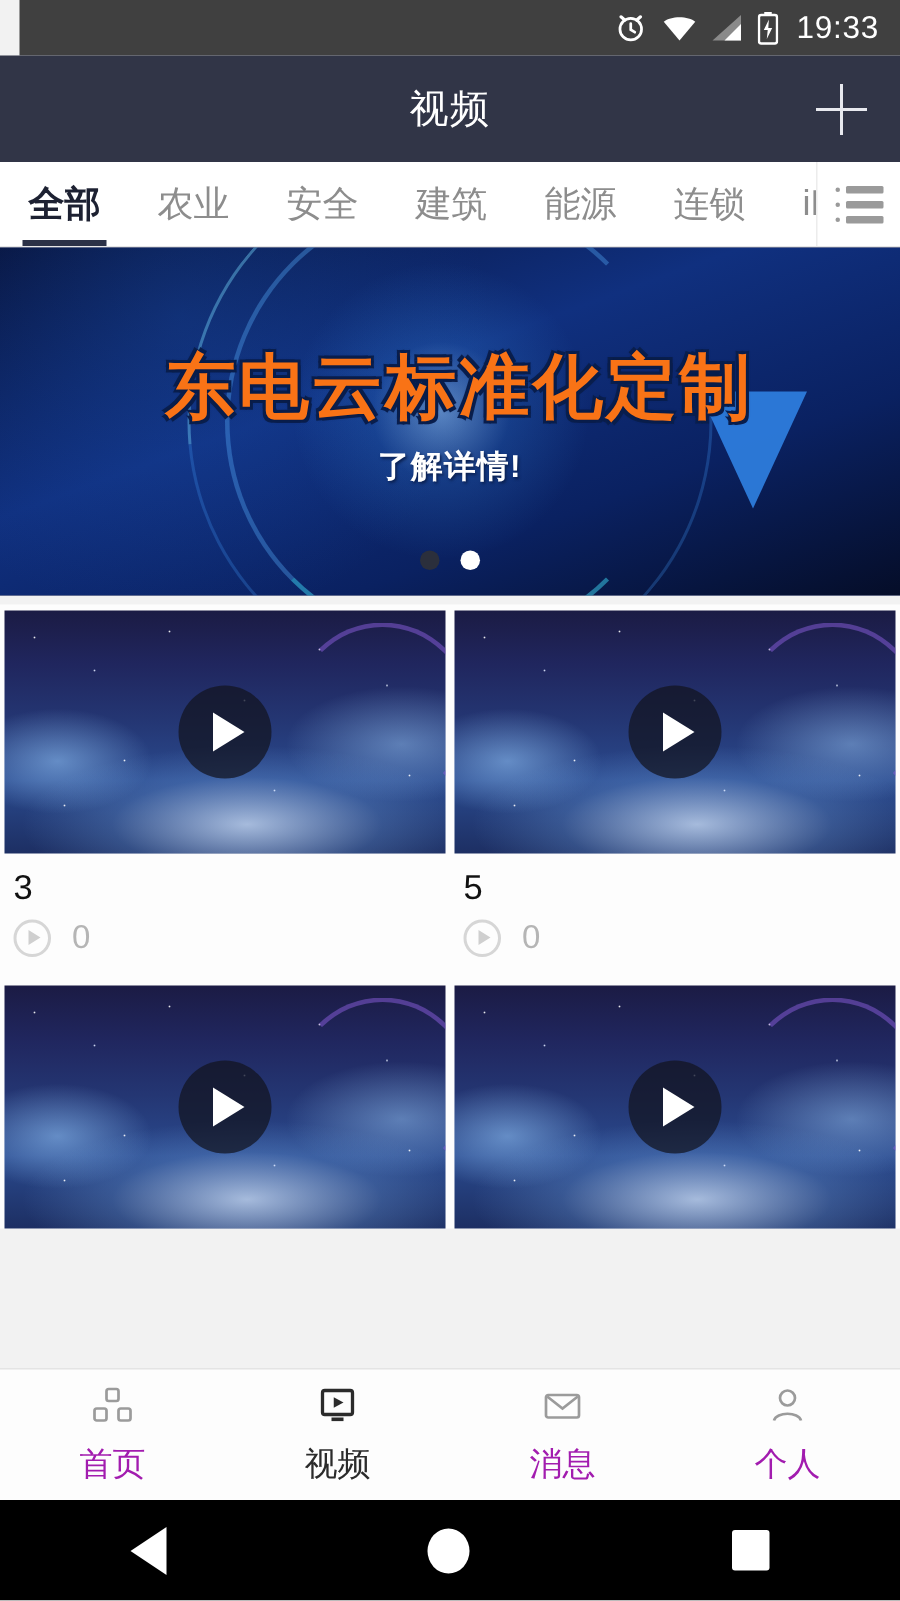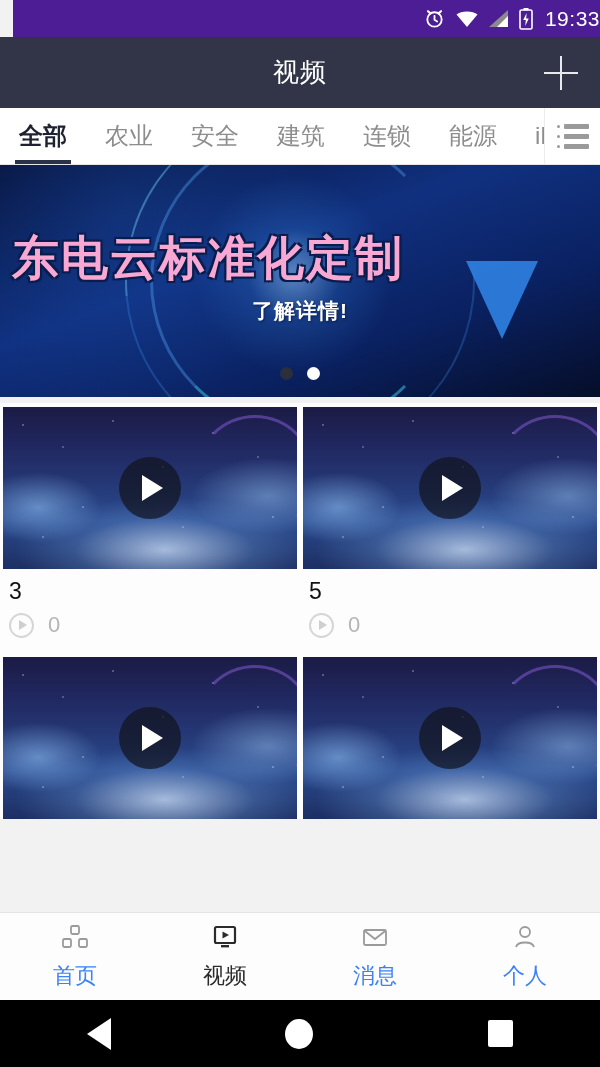--- a/index.html
+++ b/index.html
@@ -5,23 +5,23 @@
   * { margin:0; padding:0; box-sizing:border-box; }
   html, body {
     width:600px; height:1067px;
     font-family:"Liberation Sans","DejaVu Sans",sans-serif;
     background:#ffffff; overflow:hidden;
   }
   .phone { position:relative; width:600px; height:1067px; display:flex; flex-direction:column; background:#f2f2f2; }
 
   
   .statusbar {
-    height:37px; background:#4c1d95; flex:0 0 37px;
+    height:37px; background:#404040; flex:0 0 37px;
     display:flex; align-items:center; justify-content:flex-end;
-    gap:9px;margin-left:13px;
+    padding-right:14px; gap:9px;margin-left:13px;
   }
   .sb-icon { display:flex; align-items:center; }
   .sb-time { color:#fff; font-size:21px; letter-spacing:0.5px; margin-left:3px; }
 
   
   .appbar {
     flex:0 0 71px; height:71px; background:#313547;
     display:flex; align-items:center; justify-content:center;
     position:relative;
   }
@@ -96,22 +96,22 @@
     width:350px; height:350px; border-radius:50%;
     border:2px solid rgba(70,160,255,0.25);
     border-top-color:transparent; border-left-color:rgba(120,220,255,0.4);
   }
   .btri {
     position:absolute; right:62px; top:96px;
     width:0; height:0; border-left:36px solid transparent; border-right:36px solid transparent;
     border-top:78px solid #2f7fe0; opacity:0.92;
   }
   .banner-text {
-    position:absolute; left:12px; right:0; top:62px; text-align:left;
-    color:#f9a8d4; font-size:47px; font-weight:bold; letter-spacing:2px;
+    position:absolute; left:12px; right:0; top:62px; text-align:center;
+    color:#f97316; font-size:47px; font-weight:bold; letter-spacing:2px;
     text-shadow:0 0 3px #071a45, 2px 2px 0 #0a1f4e, -2px 2px 0 #0a1f4e, 2px -2px 0 #0a1f4e, -2px -2px 0 #0a1f4e;
   }
   .banner-sub {
     position:absolute; left:0; right:0; top:132px; text-align:center;
     color:#fff; font-size:21px; font-weight:bold; letter-spacing:1px;
     text-shadow:1px 1px 2px #0a1f4e;
   }
   .dots { position:absolute; left:0; right:0; bottom:17px; display:flex; justify-content:center; gap:14px; }
   .dot { width:13px; height:13px; border-radius:50%; background:#2b2f3c; }
   .dot.active { background:#ffffff; }
@@ -204,21 +204,21 @@
     border-left:8px solid #cfcfcf;
   }
   .vcount { font-size:22px; color:#b5b5b5; }
 
   
   .bottombar {
     flex:0 0 88px; height:88px; background:#fdfdfd; border-top:1px solid #e4e4e4;
     display:flex; align-items:center;
   }
   .btab { flex:1 1 0; display:flex; flex-direction:column; align-items:center; gap:8px; }
-  .btab .blabel { font-size:22px; color:#3b82f6; }
+  .btab .blabel { font-size:22px; color:#a21caf; }
   .btab.active .blabel { color:#2b2b2b; }
   .bicon { height:30px; display:flex; align-items:center; justify-content:center; }
 
   
   .navbar {
     flex:0 0 67px; height:67px; background:#000;
     display:flex; align-items:center; justify-content:space-around;
   }
   .nav-back { width:0; height:0; border-top:16px solid transparent; border-bottom:16px solid transparent; border-right:24px solid #fff; }
   .nav-home { width:28px; height:30px; border-radius:50%; background:#fff; }
@@ -262,22 +262,22 @@
     <div class="appbar-title">视频</div>
     <div class="appbar-plus"></div>
   </div>
 
   <div class="tabsrow">
     <div class="tabs">
       <div class="tab active">全部</div>
       <div class="tab">农业</div>
       <div class="tab">安全</div>
       <div class="tab">建筑</div>
+      <div class="tab">能源</div>
       <div class="tab">连锁</div>
-      <div class="tab">能源</div>
       <div class="tab">iPhone</div>
     </div>
     <div class="tabs-menu">
       <span class="listicon">
         <span class="lrow">
             <span class="ldot"></span>
             <span class="lbar"></span>
           </span>
         <span class="lrow">
             <span class="ldot"></span>

